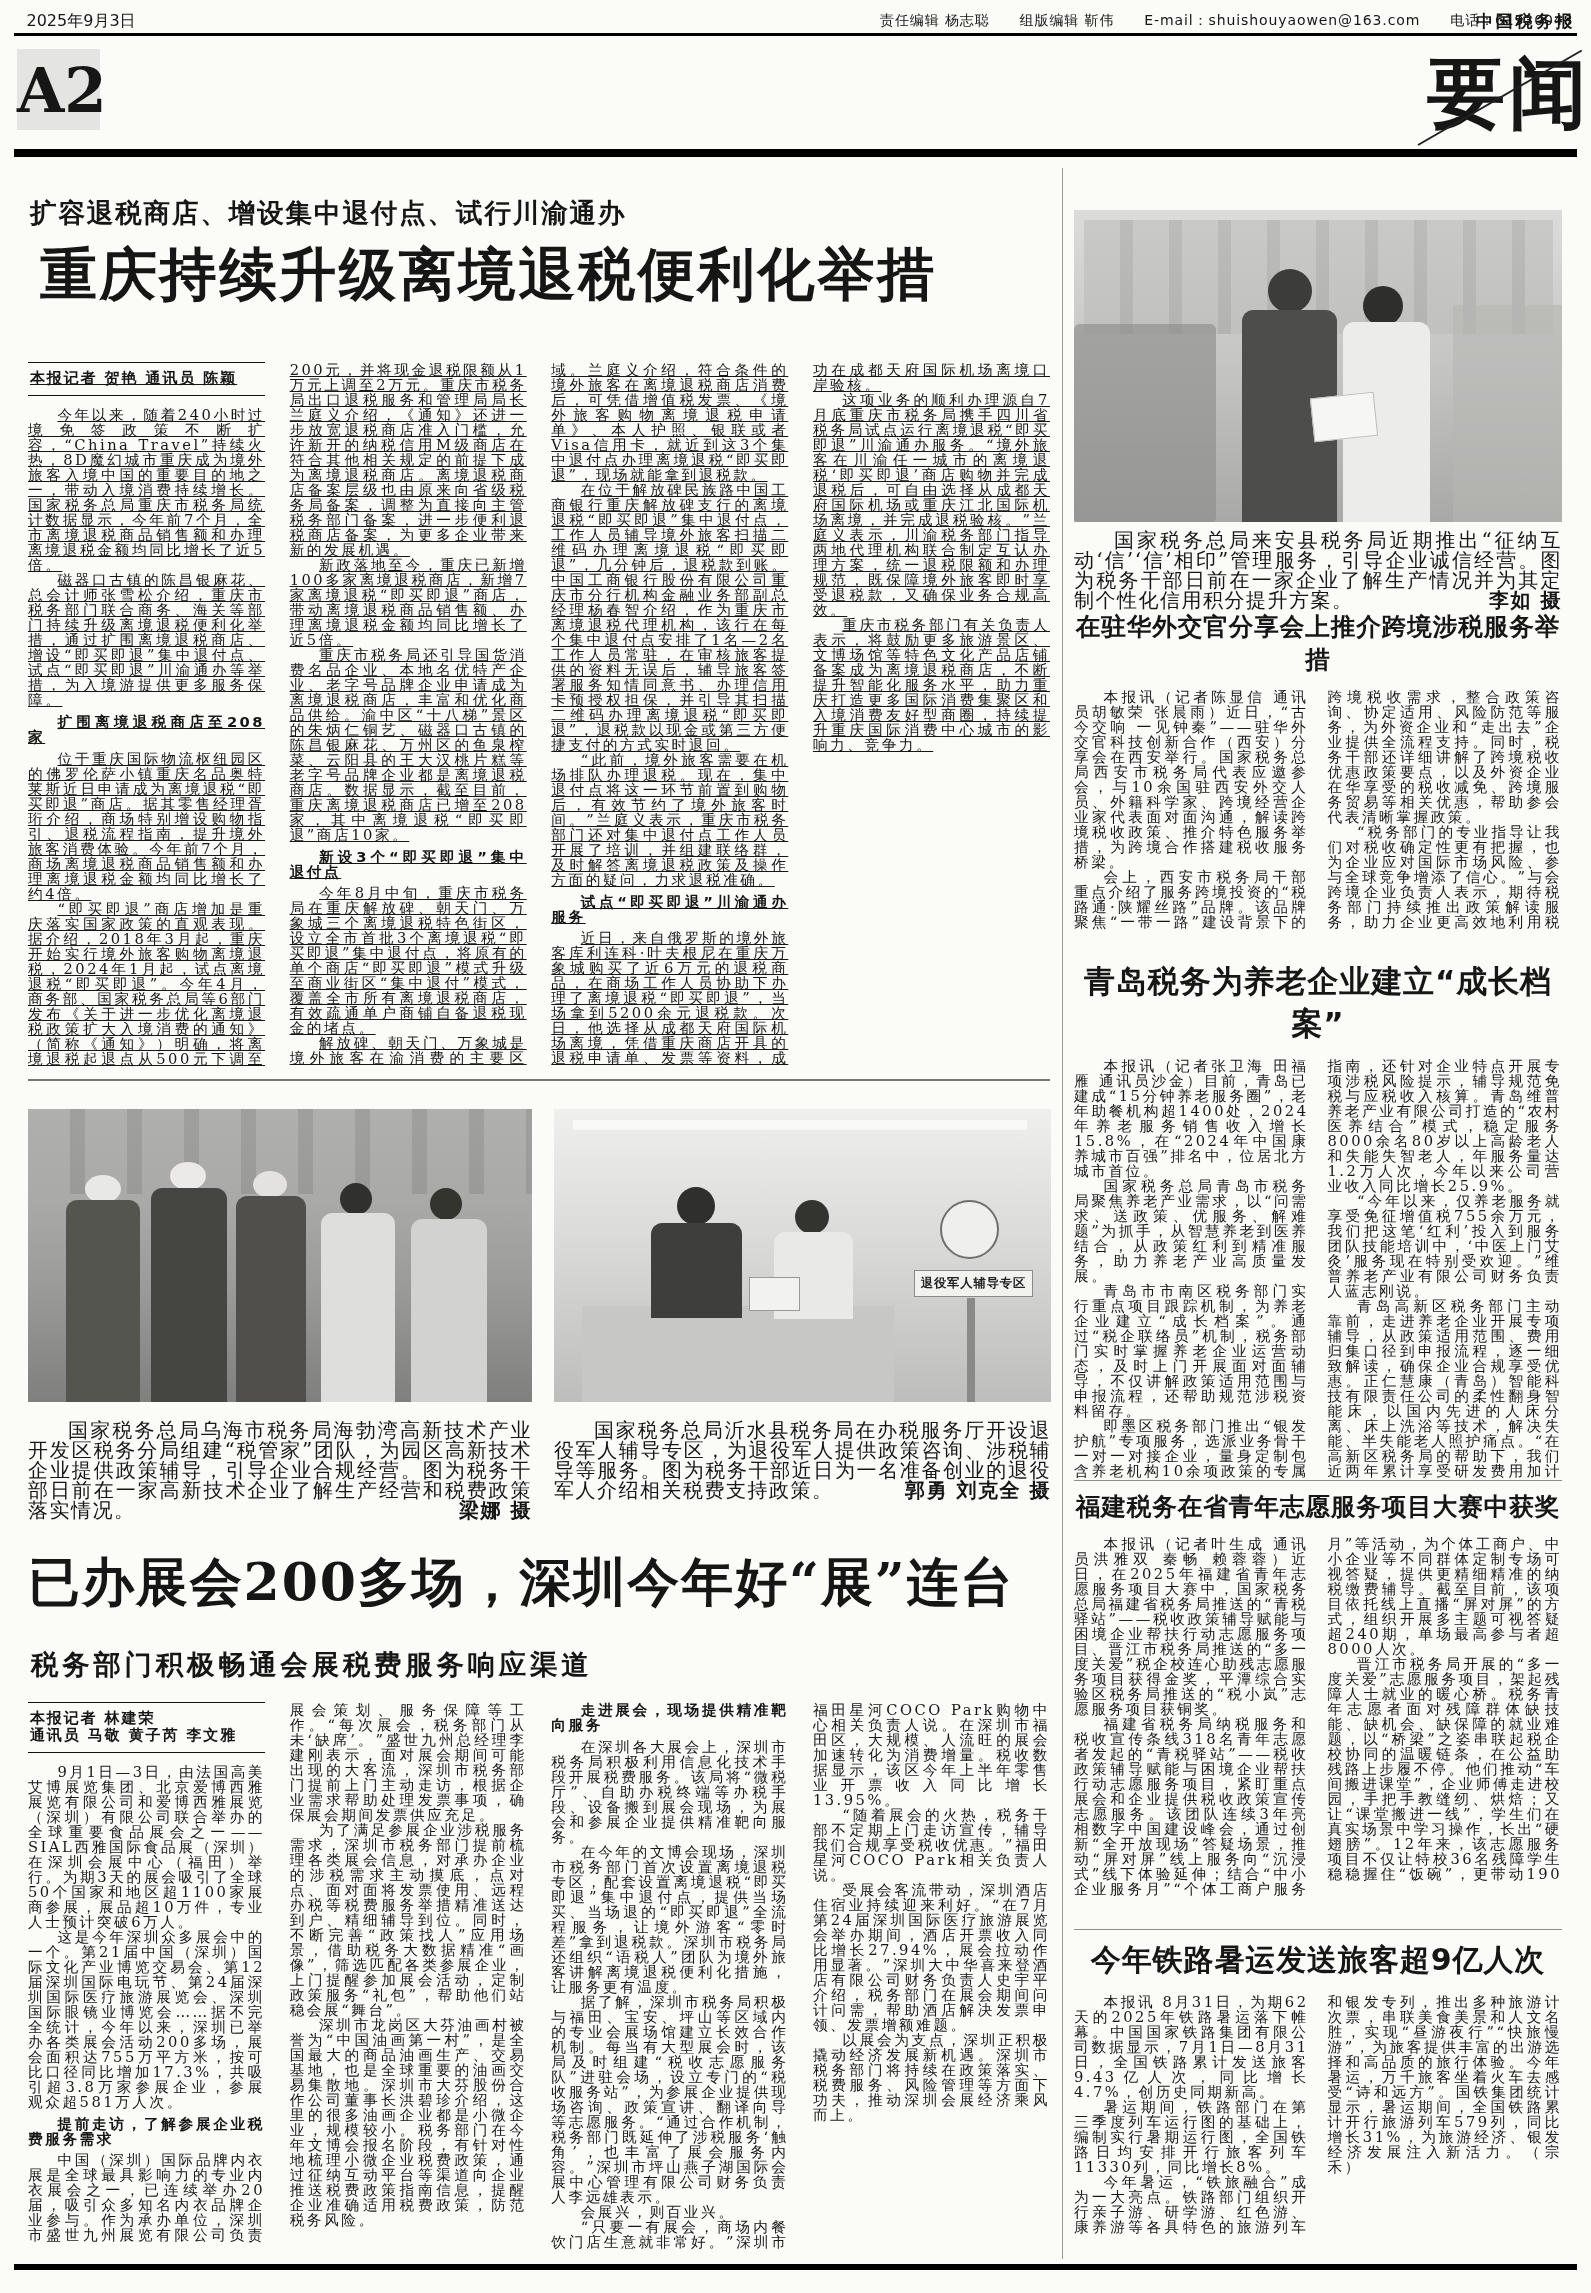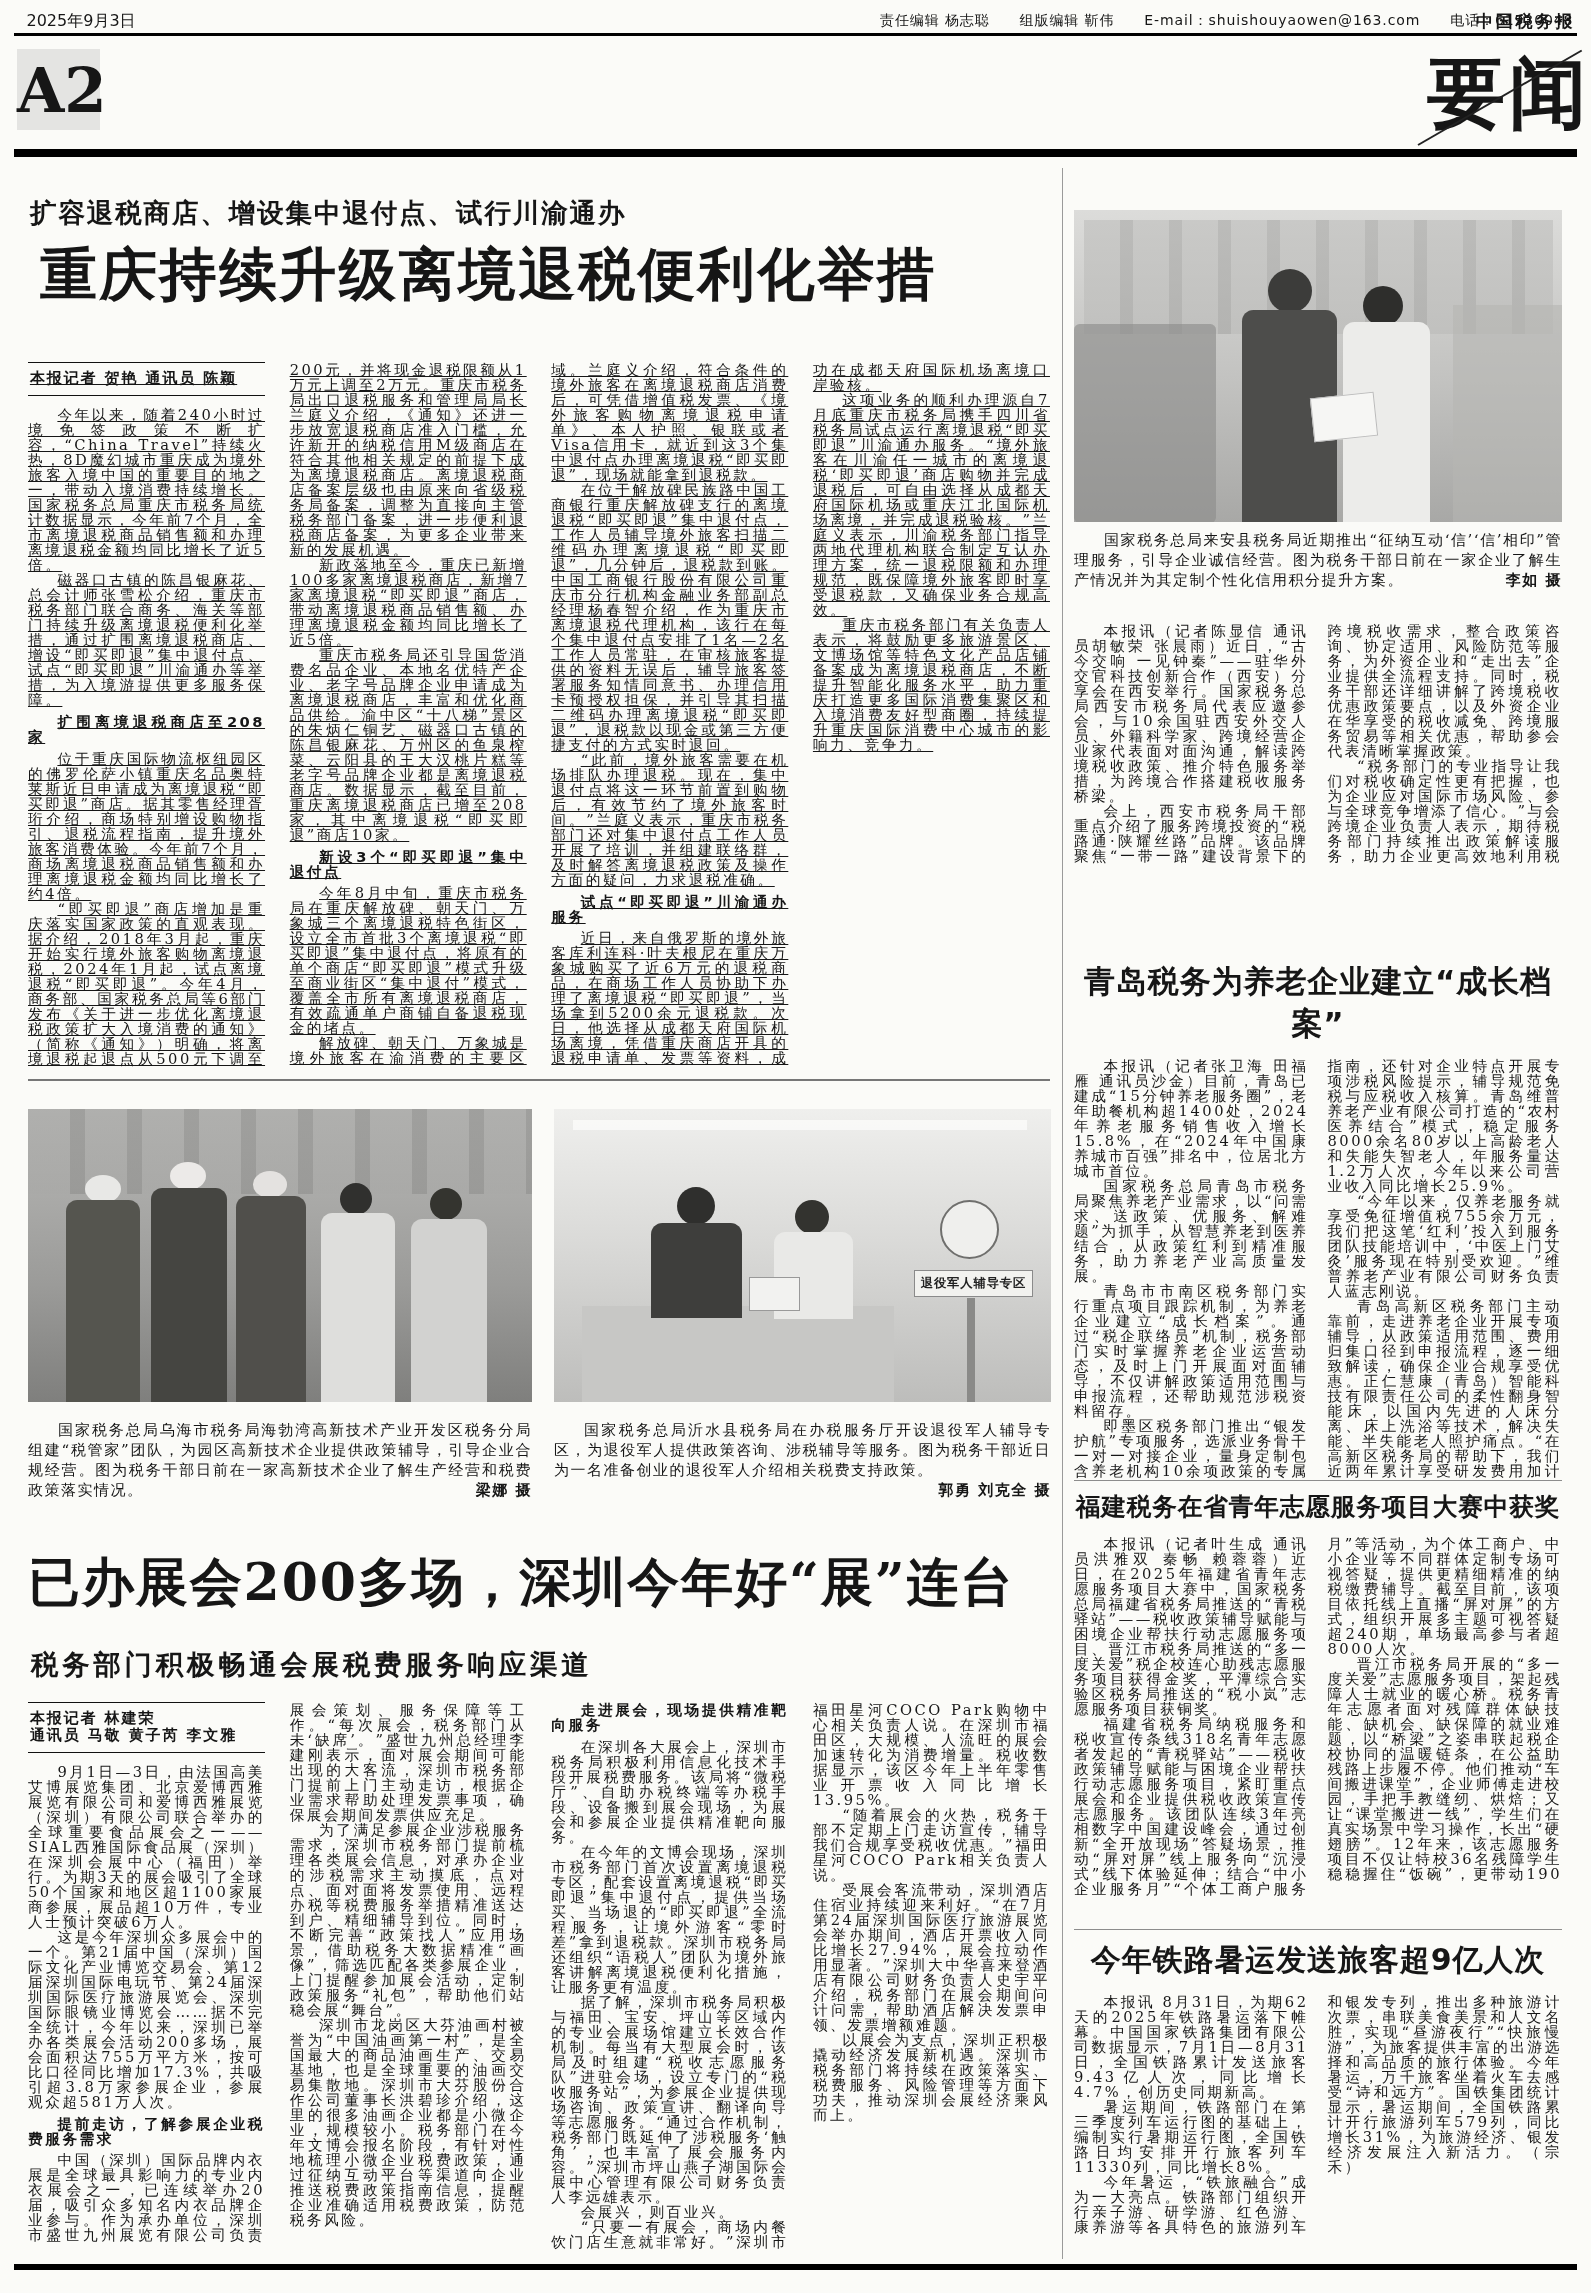--- a/index.html
+++ b/index.html
@@ -32,21 +32,21 @@
               font-family:"DejaVu Sans","Liberation Sans",sans-serif;break-inside:avoid;}
   .byline-box div{margin:1.9px 0;}
   
   #lead-kicker{left:30px;top:195px;font-size:26.5px;font-weight:700;letter-spacing:1.9px;}
   #lead-headline{left:28px;top:237px;width:1013px;font-size:57px;font-weight:700;letter-spacing:2.8px;margin-left:12px;}
   #lead-body{left:28px;top:362px;width:1022px;height:712px;
              column-count:4;column-gap:24.6px;column-fill:auto;overflow:hidden;text-decoration:underline;}
   #lead-sep{left:28px;top:1079px;width:1022px;height:1.9px;background:#777;}
   
   .photo{position:absolute;overflow:hidden;background:#c6c6c6;}
-  .caption{position:absolute;font-size:15px;line-height:20px;letter-spacing:1.5px;
+  .caption{position:absolute;font-size:20px;line-height:20px;letter-spacing:1.5px;
            text-align:justify;text-indent:2em;}
   .credit{float:right;font-weight:700;margin-left:13.2px;white-space:nowrap;}
   #photo-tr{left:1074px;top:210px;width:488px;height:312px;}
   #cap-tr{left:1074px;top:530px;width:488px;}
   #photo-ml{left:28px;top:1109px;width:504px;height:293px;}
   #photo-mr{left:554px;top:1109px;width:497px;height:293px;}
   #cap-ml{left:28px;top:1420px;width:504px;}
   #cap-mr{left:554px;top:1420px;width:497px;}
   .ph-fig{position:absolute;border-radius:11.4px 11.4px 0 0;}
   .ph-head{position:absolute;border-radius:50%;}
@@ -129,20 +129,21 @@
     <div class="ph-head" style="left:289px;top:76px;width:40px;height:40px;background:#2e2e2c;"></div>
     <div class="ph-fig" style="left:269px;top:112px;width:87px;height:201px;background:#ececea;"></div>
     <div class="ph-bar" style="left:238px;top:185px;width:62px;height:42px;background:#f6f6f4;opacity:1;transform:rotate(-6deg);border:0.9px solid #bbb;"></div>
   </div>
   <div class="caption" id="cap-tr">
     <span>国家税务总局来安县税务局近期推出“征纳互动‘信’‘信’相印”管理服务，引导企业诚信经营。图为税务干部日前在一家企业了解生产情况并为其定制个性化信用积分提升方案。</span>
     <span class="credit">李如 摄</span>
   </div>
 
   <div class="r-art" id="ra1" style="top:610px;">
+    <div class="r-hl">在驻华外交官分享会上推介跨境涉税服务举措</div>
     <div class="r-body body-text">
         <div class="para">本报讯（记者陈显信 通讯员胡敏荣 张晨雨）近日，“古今交响 一见钟秦”——驻华外交官科技创新合作（西安）分享会在西安举行。国家税务总局西安市税务局代表应邀参会，与10余国驻西安外交人员、外籍科学家、跨境经营企业家代表面对面沟通，解读跨境税收政策、推介特色服务举措，为跨境合作搭建税收服务桥梁。</div>
         <div class="para">会上，西安市税务局干部重点介绍了服务跨境投资的“税路通·陕耀丝路”品牌。该品牌聚焦“一带一路”建设背景下的跨境税收需求，整合政策咨询、协定适用、风险防范等服务，为外资企业和“走出去”企业提供全流程支持。同时，税务干部还详细讲解了跨境税收优惠政策要点，以及外资企业在华享受的税收减免、跨境服务贸易等相关优惠，帮助参会代表清晰掌握政策。</div>
         <div class="para">“税务部门的专业指导让我们对税收确定性更有把握，也为企业应对国际市场风险、参与全球竞争增添了信心。”与会跨境企业负责人表示，期待税务部门持续推出政策解读服务，助力企业更高效地利用税收政策拓展海外业务、深化国际合作。</div>
       </div>
   </div>
 
   <div class="r-art" id="ra2" style="top:961px;">
     <div class="r-hl">青岛税务为养老企业建立“成长档案”</div>
     <div class="r-body body-text">

